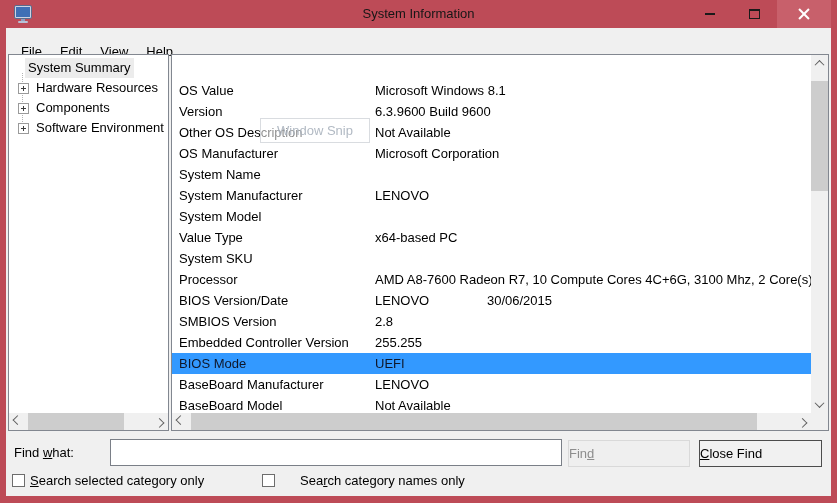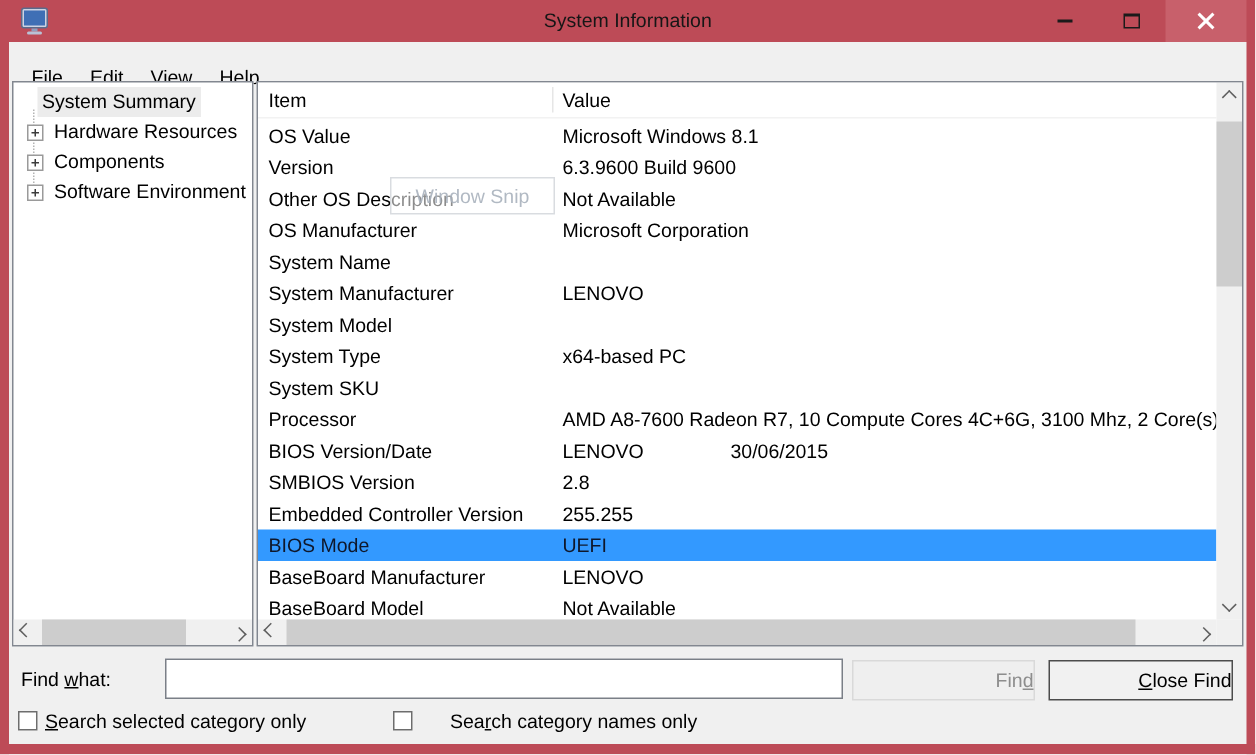--- a/index.html
+++ b/index.html
@@ -73,21 +73,21 @@
 
   
   .ghost{position:absolute;left:260px;top:118px;width:108px;height:23px;z-index:6;
     background:rgba(255,255,255,0.55);border:1px solid rgba(196,201,208,0.65);
     color:rgba(168,177,188,0.9);text-align:center;line-height:23px;}
 
   
   .find-label{position:absolute;left:14px;top:445px;}
   .find-input{position:absolute;left:110px;top:439px;width:452px;height:27px;box-sizing:border-box;
     border:1px solid #7a7f87;background:#fff;font:13px "Liberation Sans",sans-serif;padding:0 5px;outline:none;}
-  .btn{position:absolute;top:440px;height:27px;box-sizing:border-box;display:flex;align-items:center;justify-content:flex-end;
+  .btn{position:absolute;top:440px;height:27px;box-sizing:border-box;display:flex;align-items:center;justify-content:flex-start;
     font:13px "Liberation Sans",sans-serif;}
   .btn-find{left:568px;width:122px;background:#efefef;border:1px solid #d9d9d9;color:#8d8d8d;}
   .btn-close{left:699px;width:123px;background:#f1f1f1;border:1px solid #4c4c4c;color:#000;}
 
   
   .cbbox{position:absolute;width:13px;height:13px;box-sizing:border-box;border:1px solid #6d6d6d;background:#fff;}
   .cb1{left:12px;top:474px;} .cb2{left:262px;top:474px;}
   .cblabel{position:absolute;top:472px;line-height:17px;}
   .cbl1{left:30px;} .cbl2{left:280px;margin-left:20px;}
 </style>
@@ -141,25 +141,20 @@
           <span class="chev left"></span>
         </div>
       <div class="sb-thumb" style="left:19px;top:0;width:96px;height:17px;"></div>
       <div class="sb-arrow" style="right:0;top:0;">
           <span class="chev right"></span>
         </div>
     </div>
   </div>
 
   <div class="list-pane">
-    <div class="list-header">
-      <span class="hdr-item">Item</span>
-      <span class="hdr-value">Value</span>
-      <span class="hdr-div"></span>
-    </div>
     <div class="list-rows">
         <div class="lrow">
           <span class="c-item">OS Value</span>
           <span class="c-value">Microsoft Windows 8.1</span>
         </div>
         <div class="lrow">
           <span class="c-item">Version</span>
           <span class="c-value">6.3.9600 Build 9600</span>
         </div>
         <div class="lrow">
@@ -176,21 +171,21 @@
         </div>
         <div class="lrow">
           <span class="c-item">System Manufacturer</span>
           <span class="c-value">LENOVO</span>
         </div>
         <div class="lrow">
           <span class="c-item">System Model</span>
           <span class="c-value"></span>
         </div>
         <div class="lrow">
-          <span class="c-item">System Type</span>
+          <span class="c-item">Value Type</span>
           <span class="c-value">x64-based PC</span>
         </div>
         <div class="lrow">
           <span class="c-item">System SKU</span>
           <span class="c-value"></span>
         </div>
         <div class="lrow">
           <span class="c-item">Processor</span>
           <span class="c-value">AMD A8-7600 Radeon R7, 10 Compute Cores 4C+6G, 3100 Mhz, 2 Core(s)</span>
         </div>

